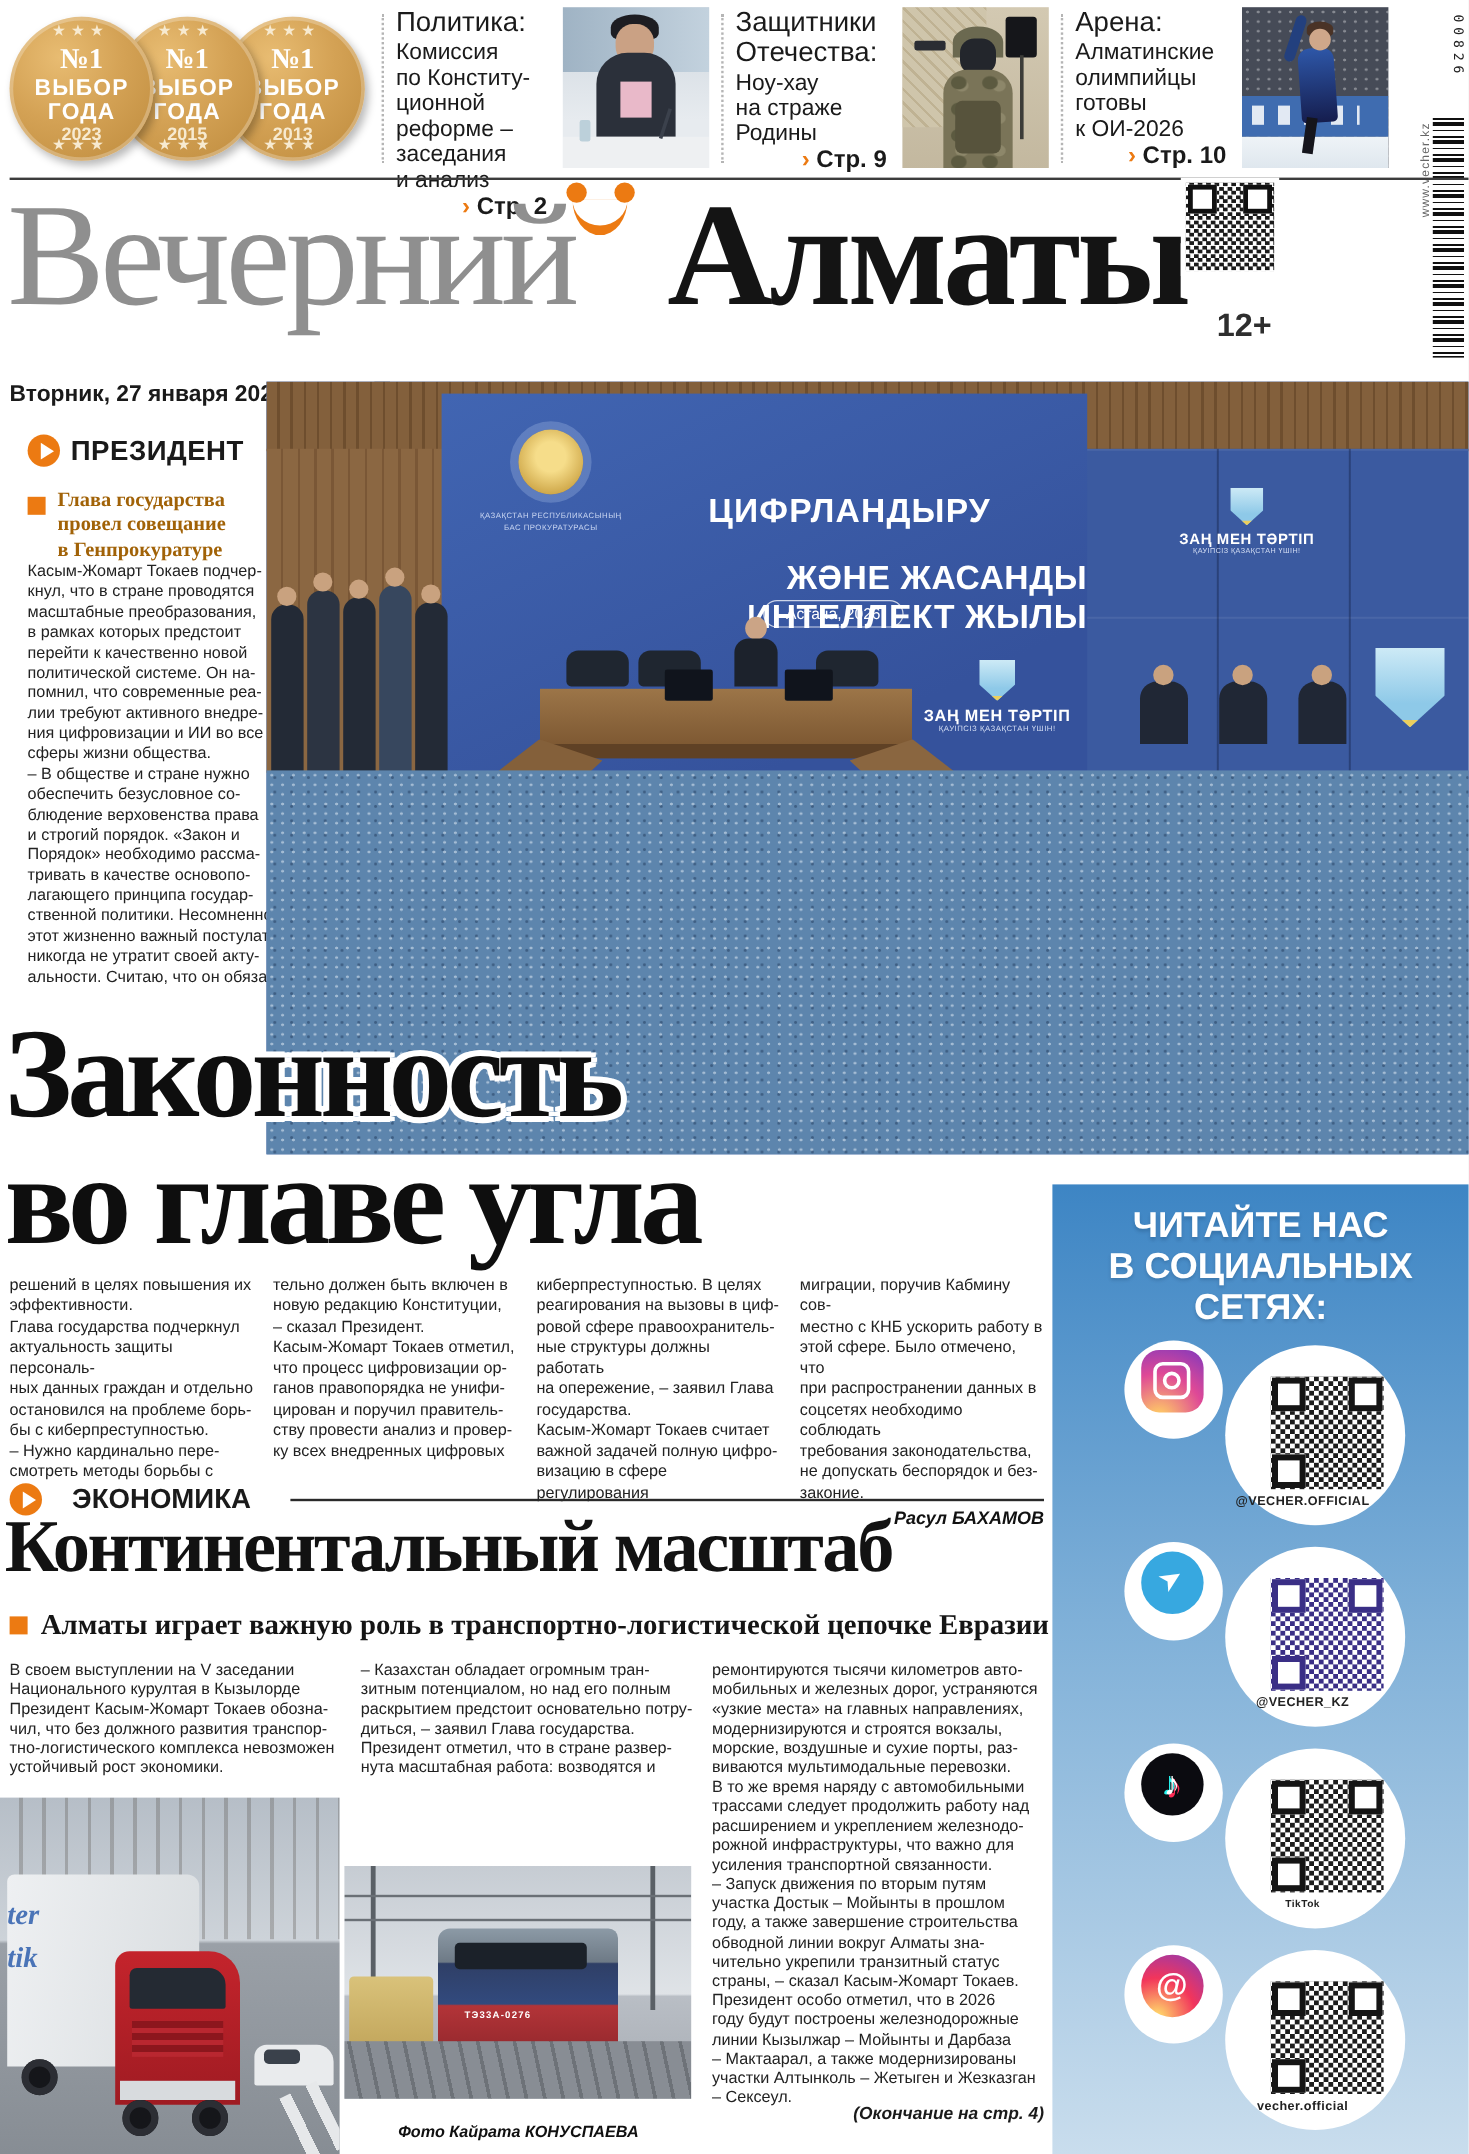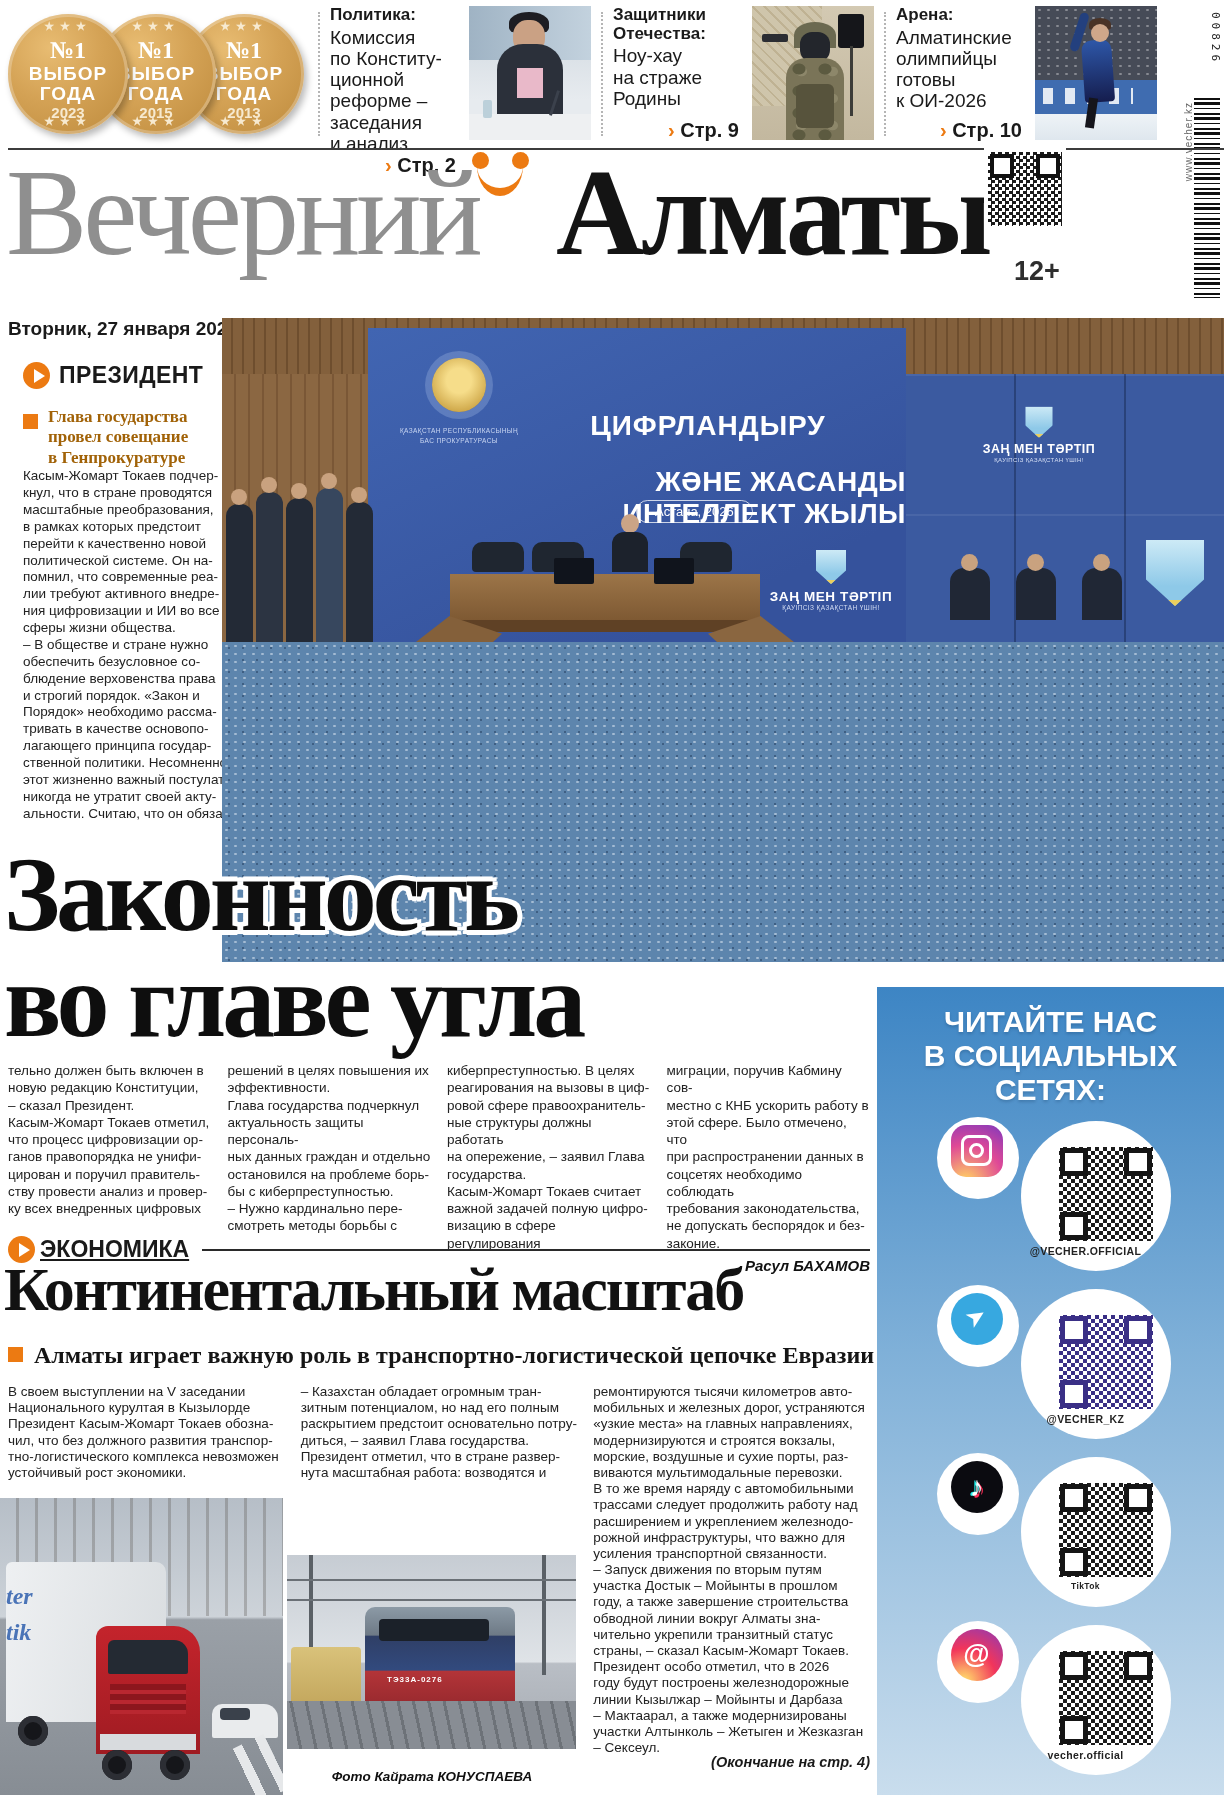--- a/index.html
+++ b/index.html
@@ -16,21 +16,21 @@
          color:#fff;text-align:center;font-weight:bold;line-height:1;}
   .medal .stars-t,.medal .stars-b{position:absolute;left:0;right:0;font-size:11px;letter-spacing:6px;color:#f7ead0;}
   .stars-t{top:7px;} .stars-b{bottom:7px;}
   .m-no{margin-top:24px;font-size:24px;font-family:"Liberation Serif",serif;}
   .m-l1{font-size:19px;margin-top:2px;letter-spacing:1px;}
   .m-l2{font-size:19px;margin-top:1px;letter-spacing:1px;}
   .m-yr{font-size:15px;margin-top:2px;color:#f7ead0;}
   .sep{width:0;border-left:2px dotted #b5b5b5;margin:6px 10px;}
   .teaser{display:flex;gap:9px;flex:none;}
   .t-text{width:130px;display:flex;flex-direction:column;}
-  .kicker{font-weight:bold;font-size:17px;line-height:1.1;}
+  .kicker{font-weight:normal;font-size:23px;line-height:1.1;}
   .t-body{font-size:19px;line-height:1.12;margin-top:2px;}
   .pageref{margin-top:auto;font-weight:bold;font-size:20px;text-align:right;padding-right:4px;}
   .arrow{color:#ec7a12;}
   .t-photo{width:122px;height:134px;position:relative;overflow:hidden;flex:none;}
 
   
   .ph-meet{background:linear-gradient(#cdd6de,#e7ebef 70%);}
   .ph-meet .wall{position:absolute;left:0;top:0;right:0;height:54px;background:linear-gradient(90deg,#9fb3c4,#c3d2de);}
   .ph-meet .body{position:absolute;left:28px;top:38px;width:66px;height:70px;background:#2b303a;border-radius:26px 26px 0 0;}
   .ph-meet .blouse{position:absolute;left:48px;top:62px;width:26px;height:30px;background:#e9b9c9;}
@@ -180,21 +180,21 @@
   .qr::before,.qr::after{content:"";position:absolute;width:18px;height:18px;border:5px solid #151515;background:#fff;}
   .qr::before{left:1px;top:1px;} .qr::after{right:1px;top:1px;}
   .qr .c3{position:absolute;left:1px;bottom:1px;width:18px;height:18px;border:5px solid #151515;background:#fff;}
   .qr-purple{background-image:repeating-conic-gradient(#3a2f86 0% 25%,#fff 0% 50%);}
   .qr-purple::before,.qr-purple::after{border-color:#3a2f86;} .qr-purple .c3{border-color:#3a2f86;}
   .handle{position:absolute;right:20px;top:128px;width:150px;text-align:center;z-index:3;
           font-size:10.5px;font-weight:bold;letter-spacing:.4px;color:#222;}
   .handle-sm{font-size:8.5px;}
 
   
-  .econ-label{position:absolute;left:8px;top:1236px;width:862px;display:flex;align-items:center;gap:5px;font-weight:bold;font-size:23px;text-decoration:underline;}
+  .econ-label{position:absolute;left:8px;top:1236px;width:862px;display:flex;align-items:center;gap:25px;font-weight:bold;font-size:23px;}
   .econ-line{flex:1;border-top:2.5px solid #2a2a2a;margin-left:8px;}
   .econ-head{position:absolute;left:4px;top:1258px;width:900px;font-family:"Liberation Serif",serif;font-weight:700;
              font-size:62px;letter-spacing:-2px;color:#121212;line-height:1;}
   .econ-sub{position:absolute;left:8px;top:1342px;display:flex;gap:11px;}
   .econ-sub .sq{margin-top:5px;}
   .econ-sub h3{margin:0;font-family:"Liberation Serif",serif;font-weight:700;font-size:24px;color:#151515;}
   .econ-cols{position:absolute;left:8px;top:1384px;width:862px;display:grid;grid-template-columns:repeat(3,1fr);gap:16px;
              font-size:13.5px;line-height:1.2;color:#222;}
   .continuation{position:absolute;left:592px;top:1754px;width:278px;text-align:right;font-weight:bold;font-style:italic;font-size:14.5px;}
 
@@ -438,38 +438,38 @@
       <span class="sitter"></span>
       <span class="sitter"></span>
     </div>
     <div class="carpet"></div>
   </div>
 
   <div class="big1">Законность</div>
   <div class="big2">во главе угла</div>
 
   <div class="cols">
+    <div class="pre">решений в целях повышения их
+эффективности.
+Глава государства подчеркнул
+актуальность защиты персональ-
+ных данных граждан и отдельно
+остановился на проблеме борь-
+бы с киберпреступностью.
+– Нужно кардинально пере-
+смотреть методы борьбы с</div>
     <div class="pre">тельно должен быть включен в
 новую редакцию Конституции,
 – сказал Президент.
 Касым-Жомарт Токаев отметил,
 что процесс цифровизации ор-
 ганов правопорядка не унифи-
 цирован и поручил правитель-
 ству провести анализ и провер-
 ку всех внедренных цифровых</div>
-    <div class="pre">решений в целях повышения их
-эффективности.
-Глава государства подчеркнул
-актуальность защиты персональ-
-ных данных граждан и отдельно
-остановился на проблеме борь-
-бы с киберпреступностью.
-– Нужно кардинально пере-
-смотреть методы борьбы с</div>
     <div class="pre">киберпреступностью. В целях
 реагирования на вызовы в циф-
 ровой сфере правоохранитель-
 ные структуры должны работать
 на опережение, – заявил Глава
 государства.
 Касым-Жомарт Токаев считает
 важной задачей полную цифро-
 визацию в сфере регулирования</div>
     <div>

